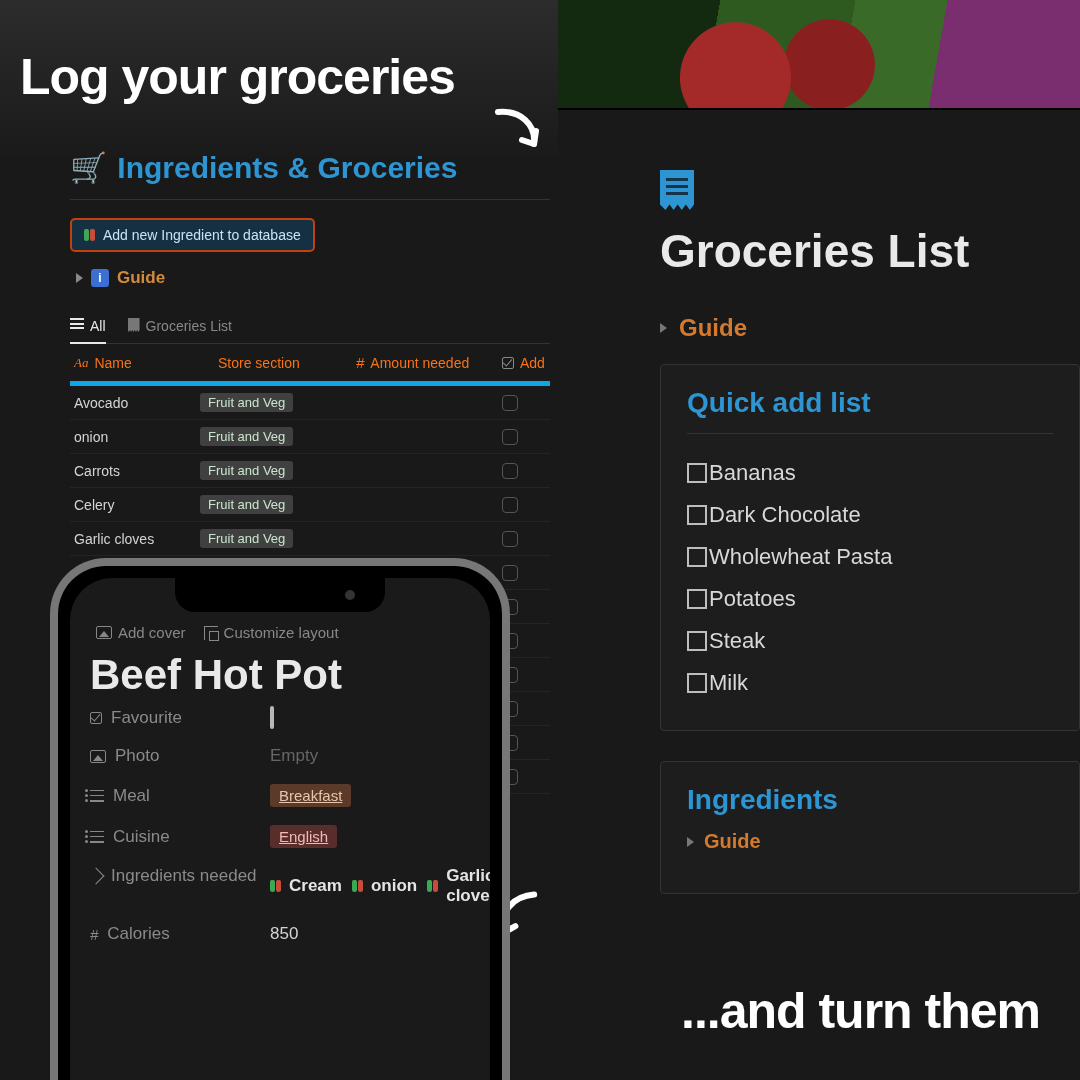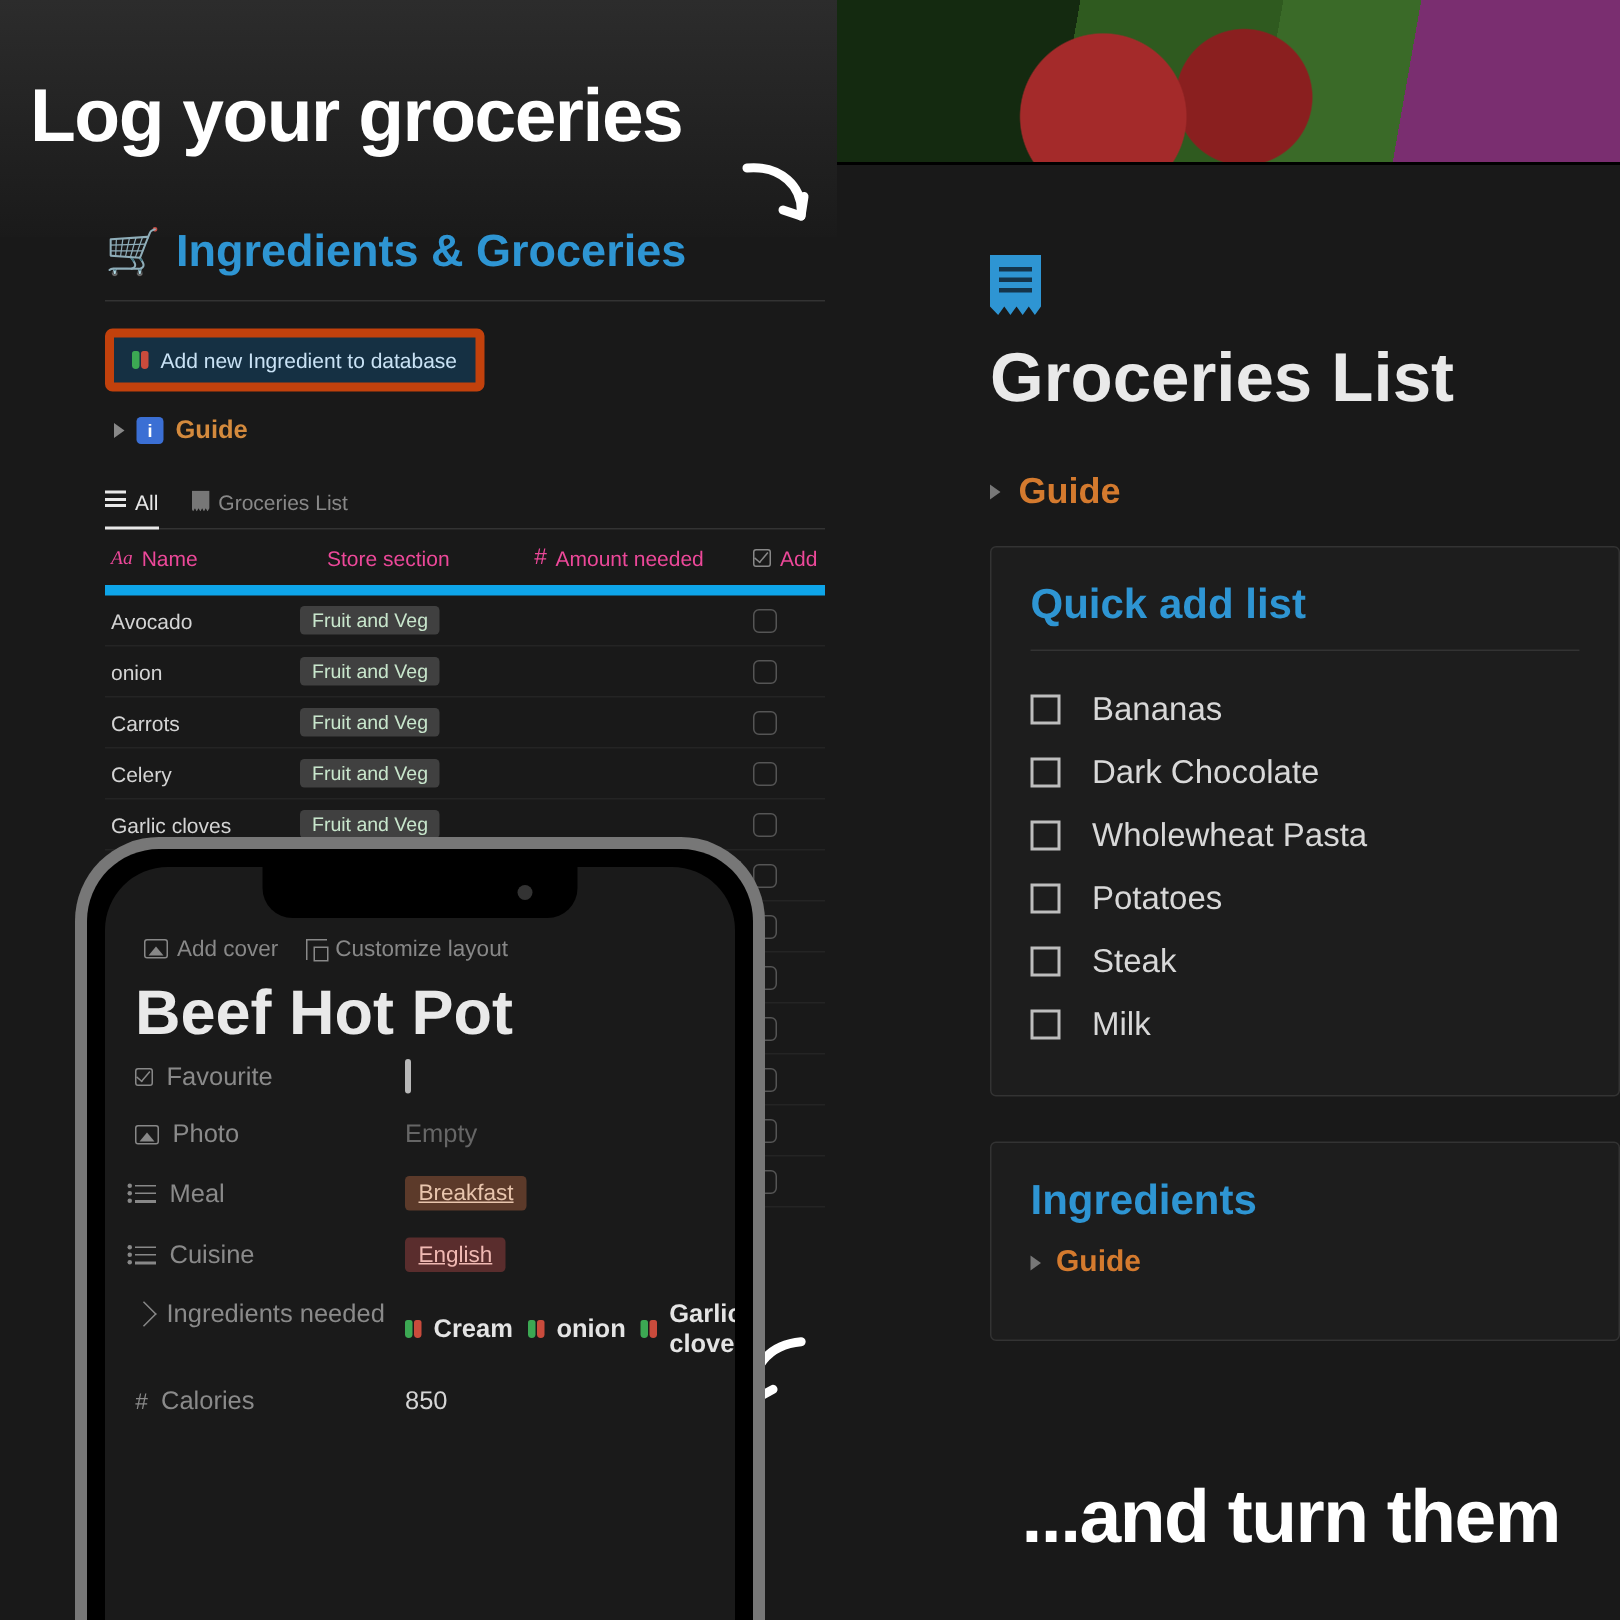--- a/index.html
+++ b/index.html
@@ -12,39 +12,39 @@
 
 
 .arrow { position:absolute; color:#fff; }
 .arrow svg { width:60px; height:60px; }
 
 
 .left-panel { position:absolute; top:150px; left:70px; width:480px; }
 .left-title { display:flex; align-items:center; gap:10px; font-size:30px; font-weight:700; color:#2e95d3; }
 .left-title .cart { filter:grayscale(30%); }
 .divider { height:1px; background:#333; margin:14px 0 18px; }
-.add-btn { display:inline-flex; align-items:center; gap:8px; border:6px solid #c2410c; background:#153043; color:#c9e2f5; font-size:14px; padding:7px 12px; border-radius:5px; cursor:pointer; }
+.add-btn { display:inline-flex; align-items:center; gap:8px; border:2px solid #c2410c; background:#153043; color:#c9e2f5; font-size:14px; padding:7px 12px; border-radius:5px; cursor:pointer; }
 .bottle { display:inline-flex; gap:1px; }
 .bottle span { width:5px; height:12px; border-radius:2px 2px 3px 3px; display:inline-block; }
 .bottle .g { background:#3ca853; } .bottle .r { background:#c94b3c; }
 .guide-row { display:flex; align-items:center; gap:8px; margin:16px 0 24px; padding-left:6px; }
 .tri { width:0; height:0; border-top:5px solid transparent; border-bottom:5px solid transparent; border-left:7px solid #888; }
 .info-icon { width:18px; height:18px; background:#3b6fd4; color:#fff; border-radius:3px; font-size:12px; font-weight:700; display:inline-flex; align-items:center; justify-content:center; }
 .guide-text { color:#d48a3d; font-weight:600; font-size:17px; }
 
 .tabs { display:flex; gap:22px; border-bottom:1px solid #333; font-size:14px; color:#888; }
 .tab { display:flex; align-items:flex-start; gap:6px; padding:6px 0 8px; }
 .tab.active { color:#e8e8e8; border-bottom:2px solid #e8e8e8; margin-bottom:-1px; }
 .tab-icon { width:14px; height:11px; display:flex; flex-direction:column; justify-content:space-between; }
 .tab-icon b { height:2px; background:#888; display:block; }
 .tab.active .tab-icon b { background:#e8e8e8; }
 .receipt-icon { width:12px; height:14px; background:#777; clip-path: polygon(0 0,100% 0,100% 85%,90% 100%,80% 85%,70% 100%,60% 85%,50% 100%,40% 85%,30% 100%,20% 85%,10% 100%,0 85%); }
 
 .thead, .trow { display:grid; grid-template-columns: 120px 150px 140px 60px; gap:6px; align-items:center; font-size:14px; }
-.thead { color:#ec4899; padding:10px 4px; border-bottom:7px solid #0ea5e9;text-align:right; }
+.thead { color:#f97316; padding:10px 4px; border-bottom:5px solid #0ea5e9;text-align:right; }
 .thead span { display:flex; align-items:center; gap:6px; }
 .aa { font-family:Georgia,serif; font-size:13px; }
 .hash { font-size:15px; }
 .trow { padding:7px 4px; border-bottom:1px solid #242424; }
 .trow .name { color:#d4d4d4; }
 .tag { display:inline-block; padding:2px 8px; border-radius:3px; font-size:13px; }
 .tag.green { background:#404040; color:#c8e6cc; }
 .chk { width:16px; height:16px; border:1.5px solid #555; border-radius:4px; }
 .hidden-rows .trow .name, .hidden-rows .trow .tag { visibility:hidden; }
 
@@ -52,21 +52,21 @@
 .right-panel { position:absolute; top:170px; left:660px; width:420px; }
 .receipt-big { width:34px; height:40px; background:#2e95d3; clip-path: polygon(0 0,100% 0,100% 86%,88% 100%,76% 86%,64% 100%,52% 86%,40% 100%,28% 86%,16% 100%,0 86%); position:relative; }
 .receipt-big::after { content:""; position:absolute; left:6px; right:6px; top:8px; height:3px; background:#15344a; box-shadow:0 7px 0 #15344a, 0 14px 0 #15344a; }
 .right-title { font-size:46px; font-weight:800; color:#e9e9e9; margin-top:14px; }
 .right-guide { display:flex; align-items:center; gap:12px; margin:36px 0 22px; }
 .right-guide .tri { border-left-color:#777; }
 .right-guide .gt { color:#d47a2e; font-weight:600; font-size:24px; }
 .card { border:1px solid #333; border-radius:4px; padding:22px 26px 26px; margin-bottom:30px; background:#1d1d1d; }
 .card h3 { color:#2e95d3; font-size:28px; font-weight:700; margin-bottom:14px; }
 .card-line { height:1px; background:#333; margin-bottom:18px; }
-.check-item { display:flex; align-items:center; gap:21px; font-size:22px; color:#d8d8d8; padding:8px 0; }
+.check-item { display:flex; align-items:center; gap:2px; font-size:22px; color:#d8d8d8; padding:8px 0; }
 .check-item .box { width:20px; height:20px; border:2px solid #bdbdbd; }
 .ing-guide { display:flex; align-items:center; gap:10px; margin-top:10px; }
 .ing-guide .tri { border-left-color:#777; }
 .ing-guide span { color:#d47a2e; font-weight:600; font-size:20px; }
 
 
 .photo { position:absolute; top:0; right:0; width:522px; height:110px; background:
   radial-gradient(circle at 34% 72%, #a42a2a 0 55px, transparent 56px),
   radial-gradient(circle at 52% 60%, #8a1f1f 0 45px, transparent 46px),
   linear-gradient(100deg, #142a10 0 30%, #2f5a1f 30% 55%, #3a6a28 55% 72%, #7a2e70 72% 100%),

